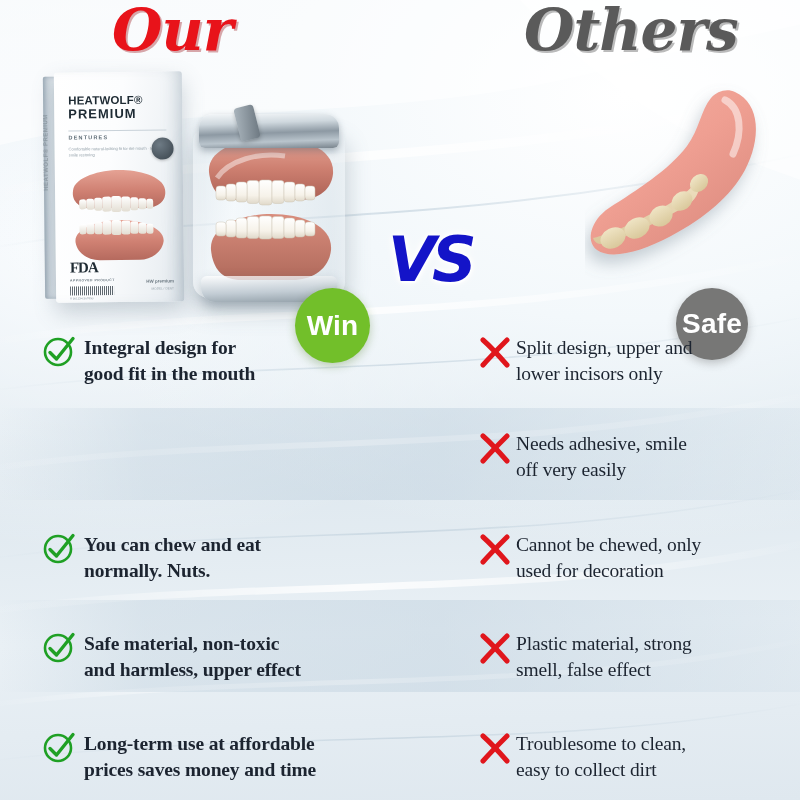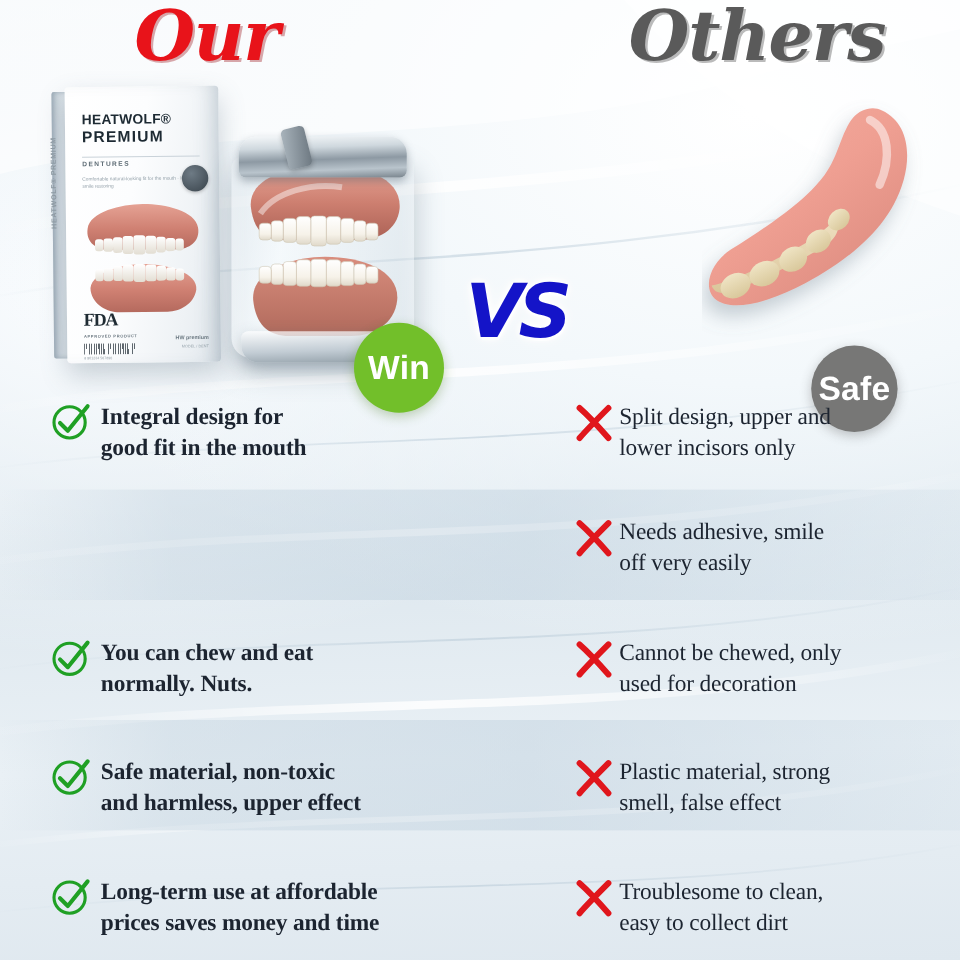--- a/index.html
+++ b/index.html
@@ -111,21 +111,21 @@
 
   
   .comp { position:absolute; left:585px; top:18px; width:200px; height:230px; }
 
   
   .badge {
     position:absolute; border-radius:50%;
     display:flex; align-items:center; justify-content:center;
     color:#fff; font-size:28px; font-weight:600; letter-spacing:.2px;
   }
-  .badge-win { left:295px; top:209px; width:75px; height:75px; background:#72bf2a; box-shadow:0 3px 10px rgba(60,110,15,.3); }
+  .badge-win { left:295px; top:228px; width:75px; height:75px; background:#72bf2a; box-shadow:0 3px 10px rgba(60,110,15,.3); }
   .badge-fail { left:676px; top:228px; width:72px; height:72px; background:#777776; box-shadow:0 3px 10px rgba(60,60,60,.3); }
 
   .vs {
     position:absolute; left:388px; top:163px;
     font-family:"DejaVu Sans", sans-serif;
     font-weight:700; font-style:italic; font-size:62px;
     color:#1414c8; letter-spacing:-4px;
     text-shadow:0 0 7px #fff, 0 0 7px #fff, 0 0 12px #fff, 1px 2px 0 rgba(255,255,255,.9);
   }
 

